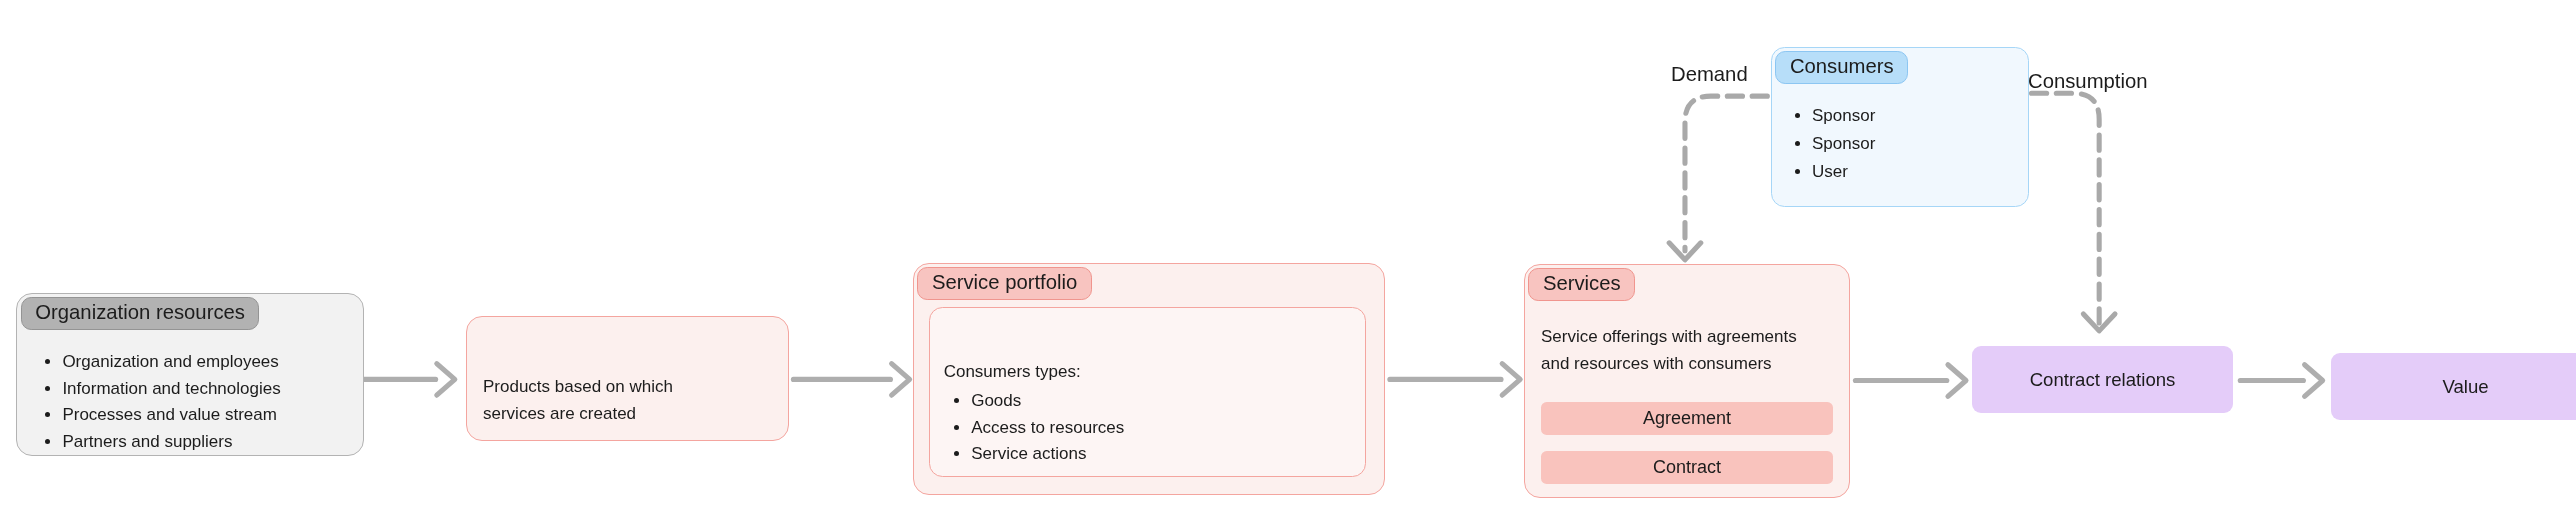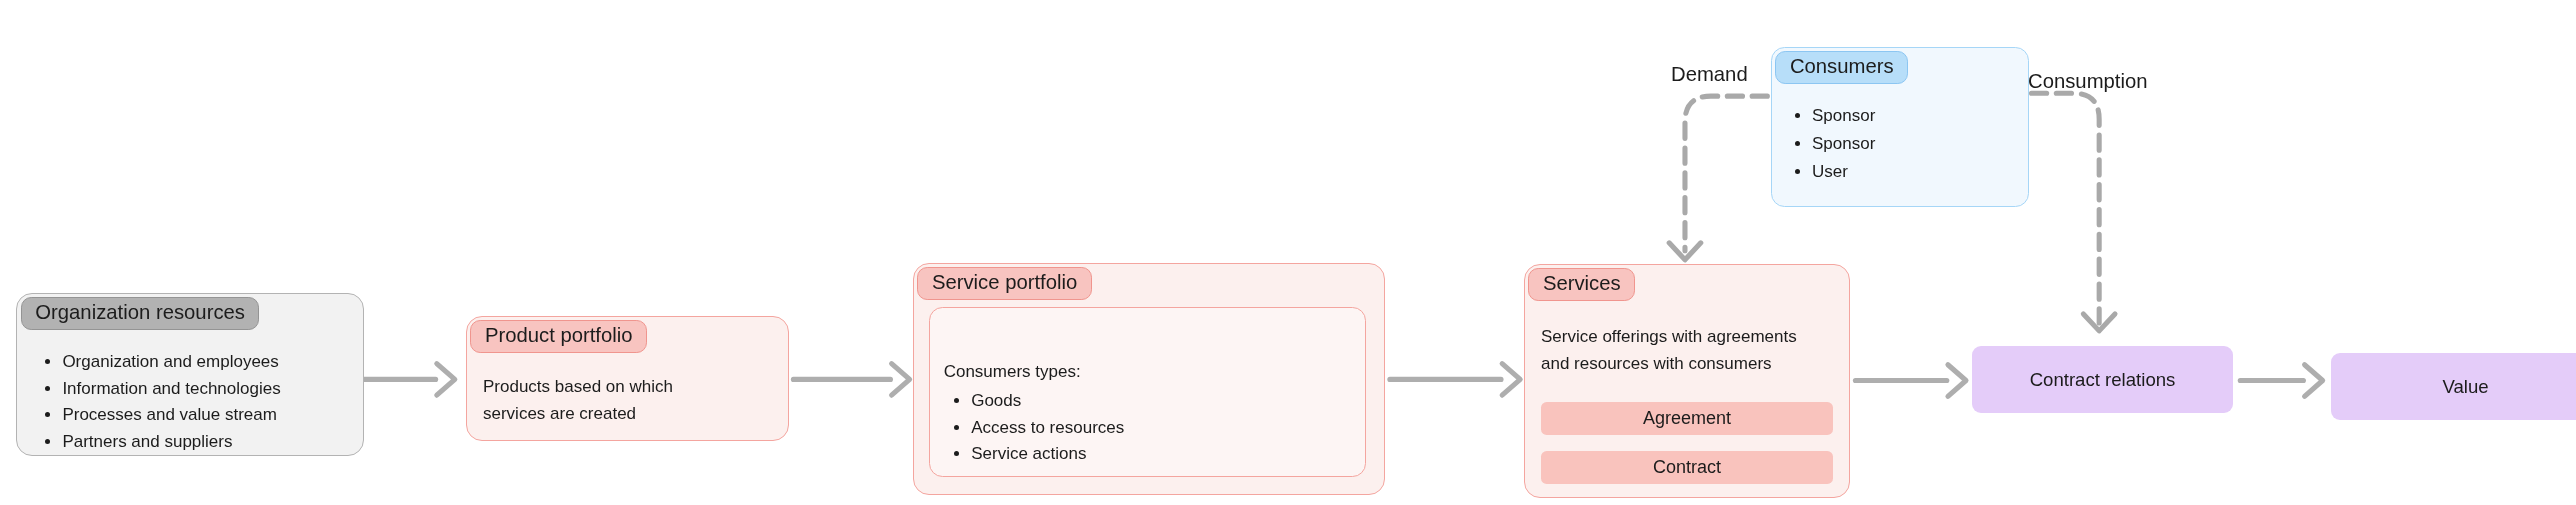--- a/index.html
+++ b/index.html
@@ -79,21 +79,20 @@
     <span class="badge gray">Organization resources</span>
     <ul class="bullets" style="margin-top:55px;">
         <li>Organization and employees</li>
         <li>Information and technologies</li>
         <li>Processes and value stream</li>
         <li>Partners and suppliers</li>
       </ul>
   </div>
 
   <div class="node pink" style="left:466px;top:316px;width:323px;height:125px;">
-    <span class="badge pink">Product portfolio</span>
     <p class="body-text" style="margin-top:56px;max-width:243px;">Products based on which services are created</p>
   </div>
 
   <div class="node pink" style="left:913px;top:263px;width:472px;height:232px;">
     <span class="badge pink">Service portfolio</span>
     <div class="node pink-inner" style="left:15.2px;top:43px;width:437px;height:170px;">
       <p class="body-text" style="margin-top:50px;margin-bottom:3.4px;padding-left:13.5px;">Consumers types:</p>
       <ul class="bullets" style="padding-left:41px;">
           <li>Goods</li>
           <li>Access to resources</li>

